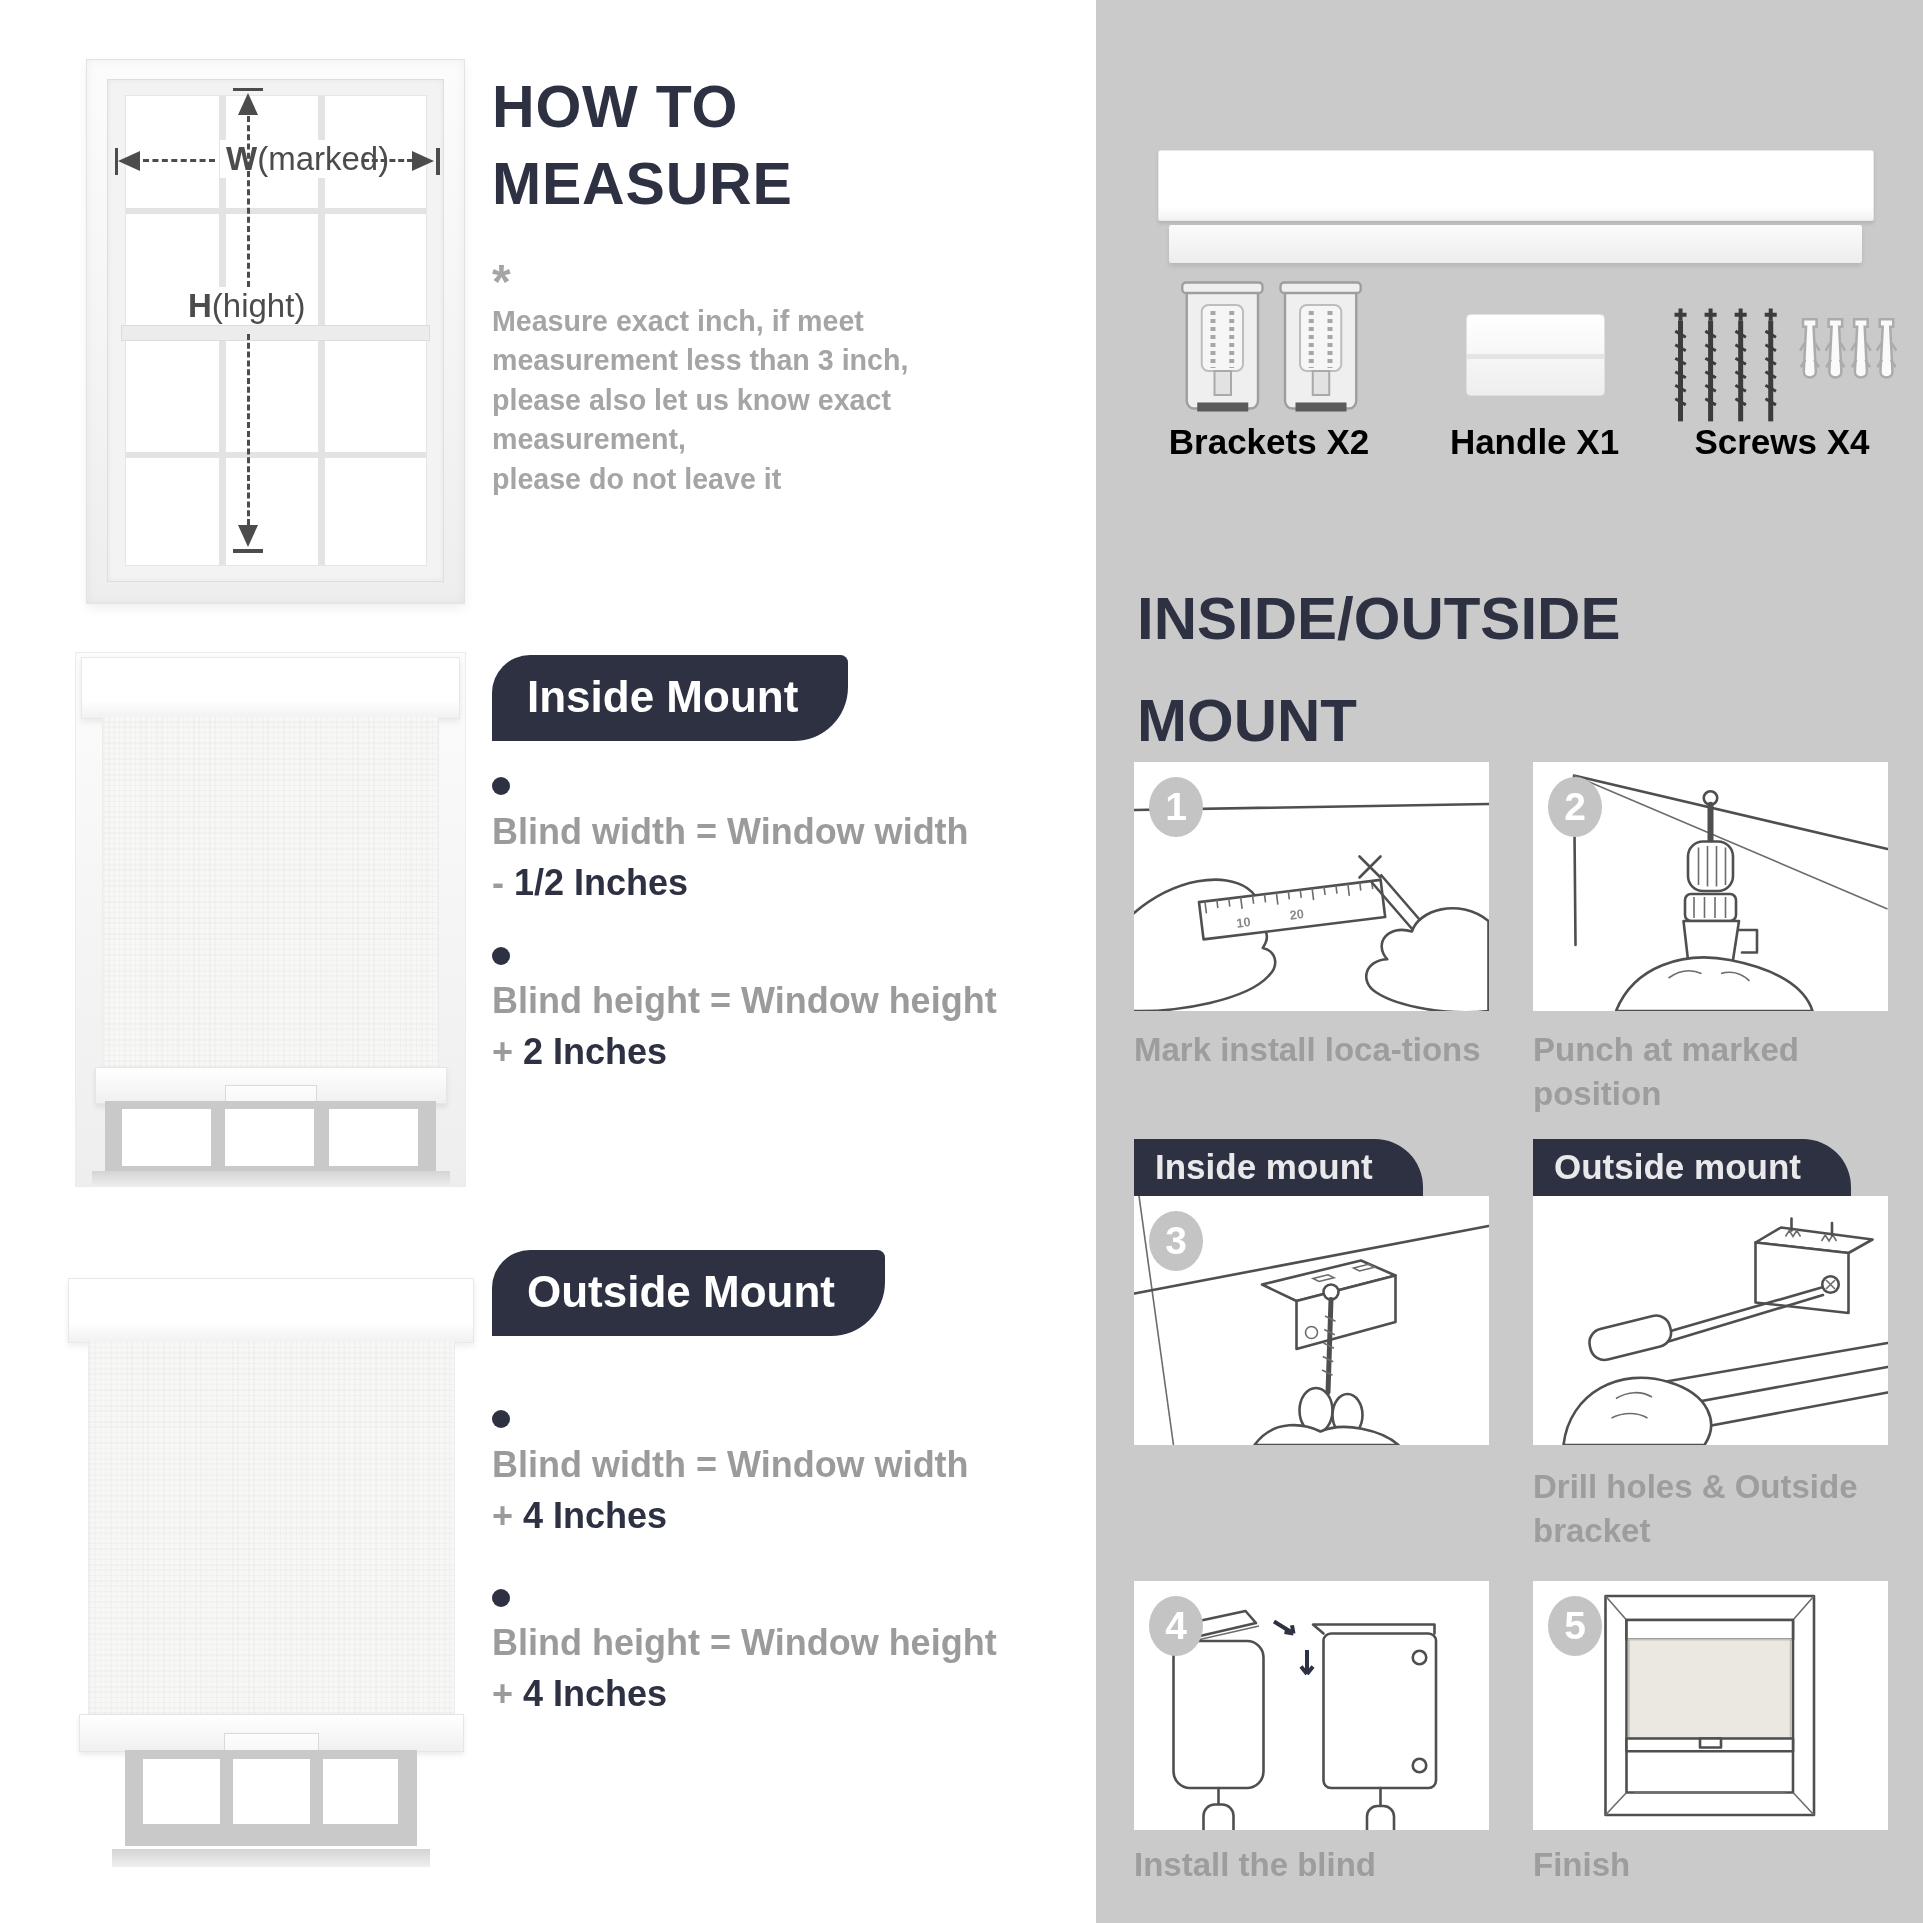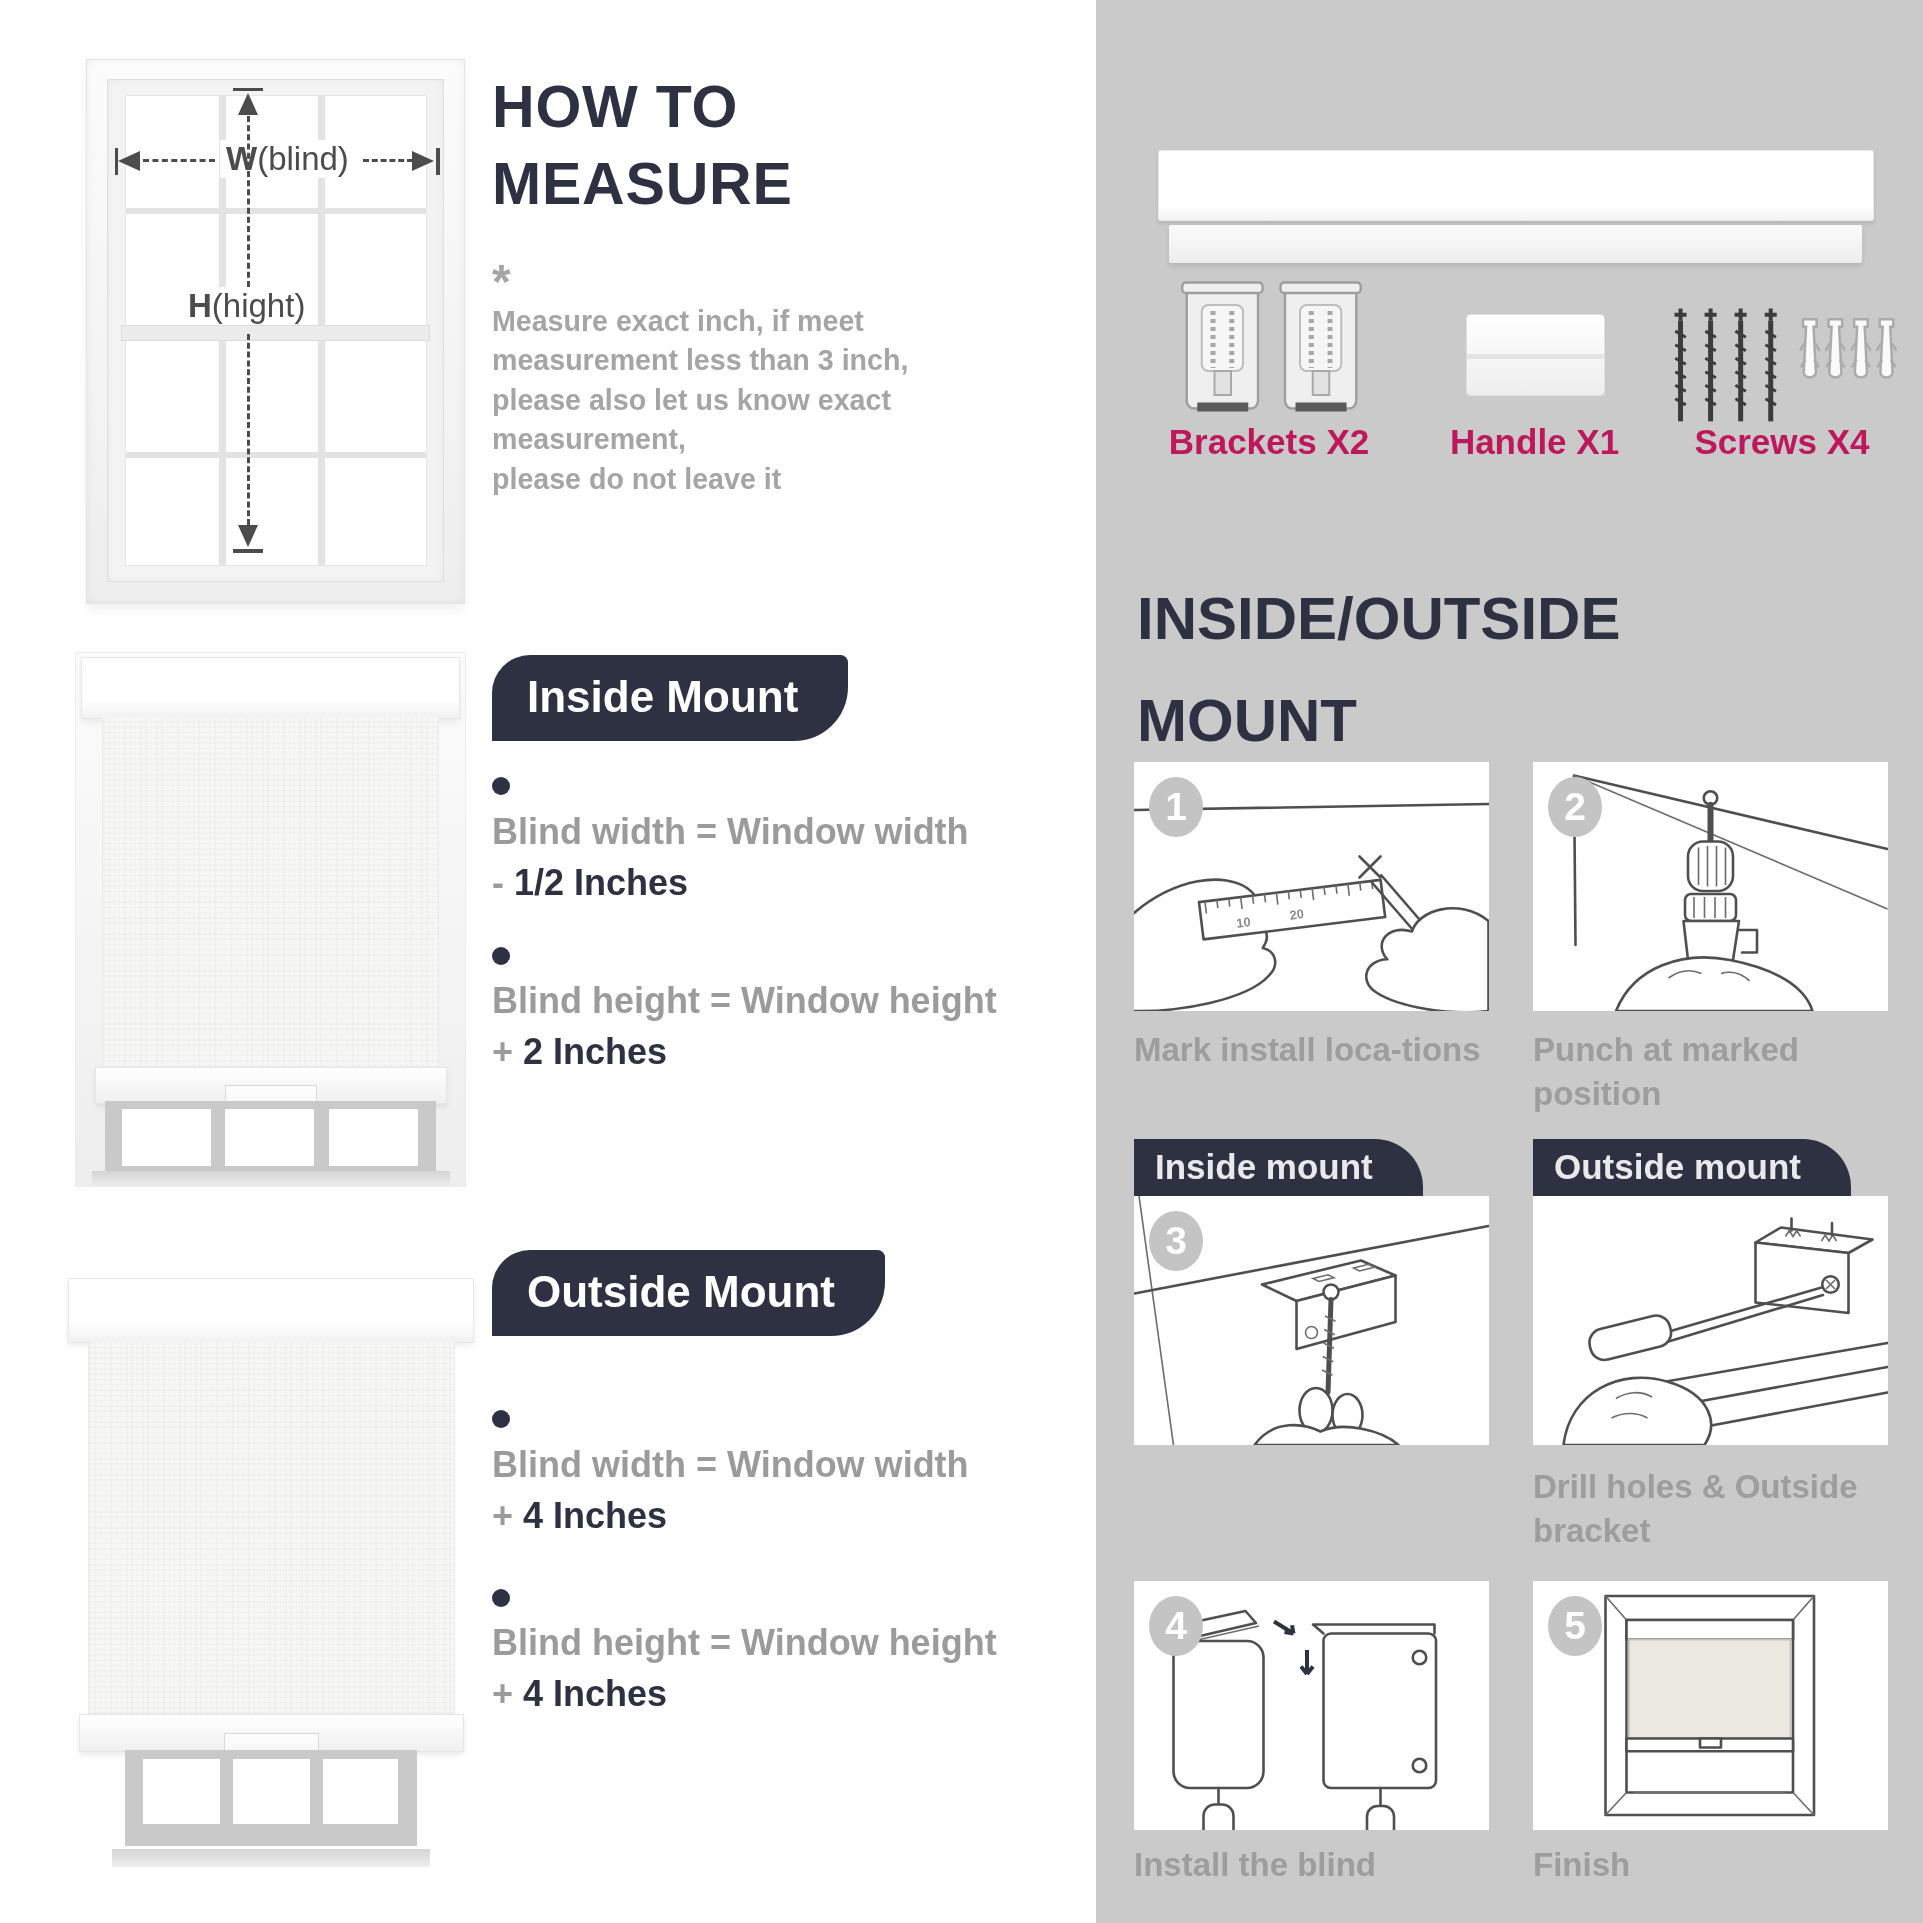--- a/index.html
+++ b/index.html
@@ -14,21 +14,21 @@
   .badge-big{display:inline-block;background:#2d3142;color:#ffffff;font-size:44px;font-weight:700;
              padding:16.5px 50px 19.5px 35px;border-radius:38px 7.5px 54px 0;}
   .bullets{width:571px;}
   .bullet{margin-bottom:39px;}
   .dot{width:18px;height:18px;border-radius:50%;background:#2d3142;margin-bottom:10.5px;}
   .bl{font-size:36px;font-weight:700;line-height:1.42;}
   .bl .g{color:#9b9b9b;}
   .bl .d{color:#2d3142;}
   .right-panel{left:1096px;top:0;width:828px;height:1924px;background:#cacaca;}
   .pkg-title{left:0;top:87px;width:828px;text-align:center;font-size:36px;font-weight:700;color:#8d8d8d;}
-  .part-label{font-size:35px;font-weight:700;color:#be185d;text-align:center;}
+  .part-label{font-size:35px;font-weight:700;color:#000000;text-align:center;}
   .mount-heading{left:41px;top:568px;width:616px;font-size:60px;font-weight:700;color:#2d3142;line-height:1.7;}
   .card{width:355px;height:249px;background:#ffffff;}
   .caption{width:398px;font-size:33px;font-weight:700;color:#9d9d9d;line-height:1.33;}
   .step-num{position:absolute;left:15px;top:15px;width:54px;height:60px;border-radius:50%;
             background:#c4c4c4;color:#ffffff;font-size:39px;font-weight:700;
             display:flex;align-items:center;justify-content:center;}
   .mini-badge{display:inline-block;background:#2d3142;color:#e9e9ec;font-size:35px;font-weight:700;
               padding:7.5px 50px 9px 21px;border-radius:0 48px 0 0;}
 
   
@@ -94,21 +94,21 @@
         <div class="mull-h" style="top:24%;"></div>
         <div class="mull-rail" style="top:49%;"></div>
         <div class="mull-h" style="top:76%;"></div>
       </div>
     </div>
 
     <div>
       <div class="capb" style="left:28.6px;top:89px;width:3.8px;height:27px;"></div>
       <div class="tri" style="left:32px;top:92px;border-top:10.5px solid transparent;border-bottom:10.5px solid transparent;border-right:22.5px solid #4c4c4c;"></div>
       <div class="dash-h" style="left:57px;top:100px;width:72px;"></div>
-      <div class="abs arrow-lab" style="left:134px;top:81px;"><span>W</span><span class="lt">(blind)</span></div>
+      <div class="abs arrow-lab" style="left:134px;top:81px;"><span>W</span><span class="lt">(marked)</span></div>
       <div class="dash-h" style="left:277px;top:100px;width:50px;"></div>
       <div class="tri" style="left:326px;top:92px;border-top:10.5px solid transparent;border-bottom:10.5px solid transparent;border-left:22.5px solid #4c4c4c;"></div>
       <div class="capb" style="left:350px;top:89px;width:3.8px;height:27px;"></div>
     </div>
 
     <div>
       <div class="capb" style="left:147px;top:28.6px;width:30px;height:3.8px;"></div>
       <div class="tri" style="left:152px;top:34px;border-left:10.5px solid transparent;border-right:10.5px solid transparent;border-bottom:22.5px solid #4c4c4c;"></div>
       <div class="dash-v" style="left:161px;top:57px;height:171px;"></div>
       <div class="abs arrow-lab" style="left:96px;top:228px;"><span>H</span><span class="lt">(hight)</span></div>

